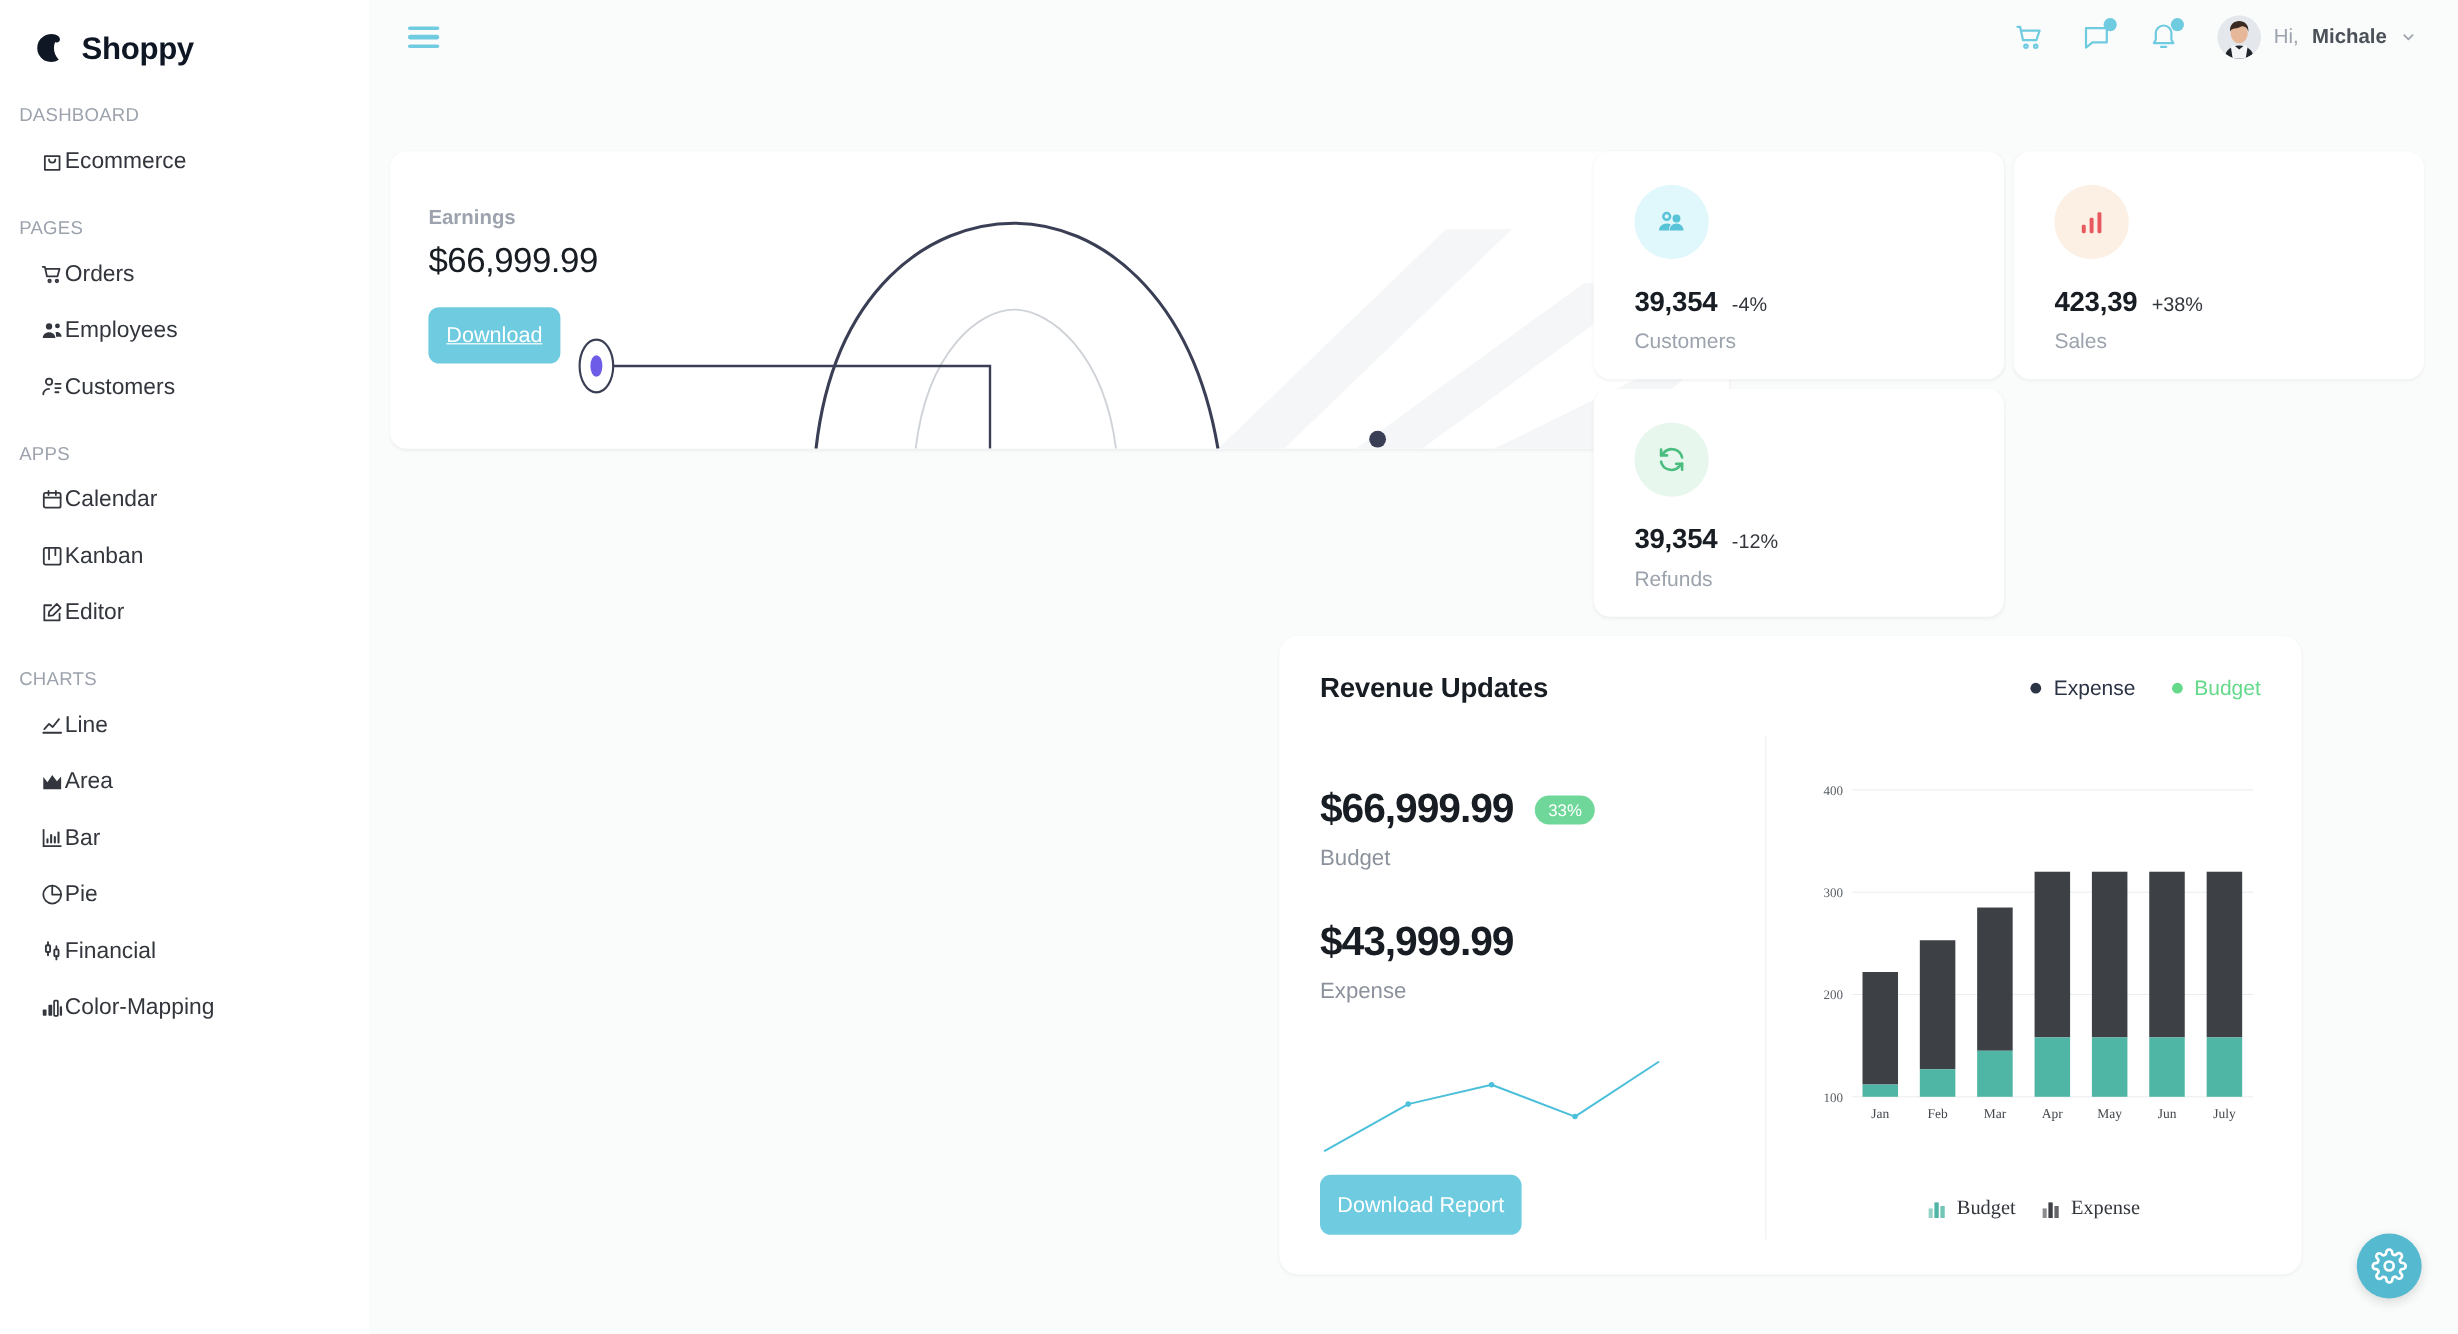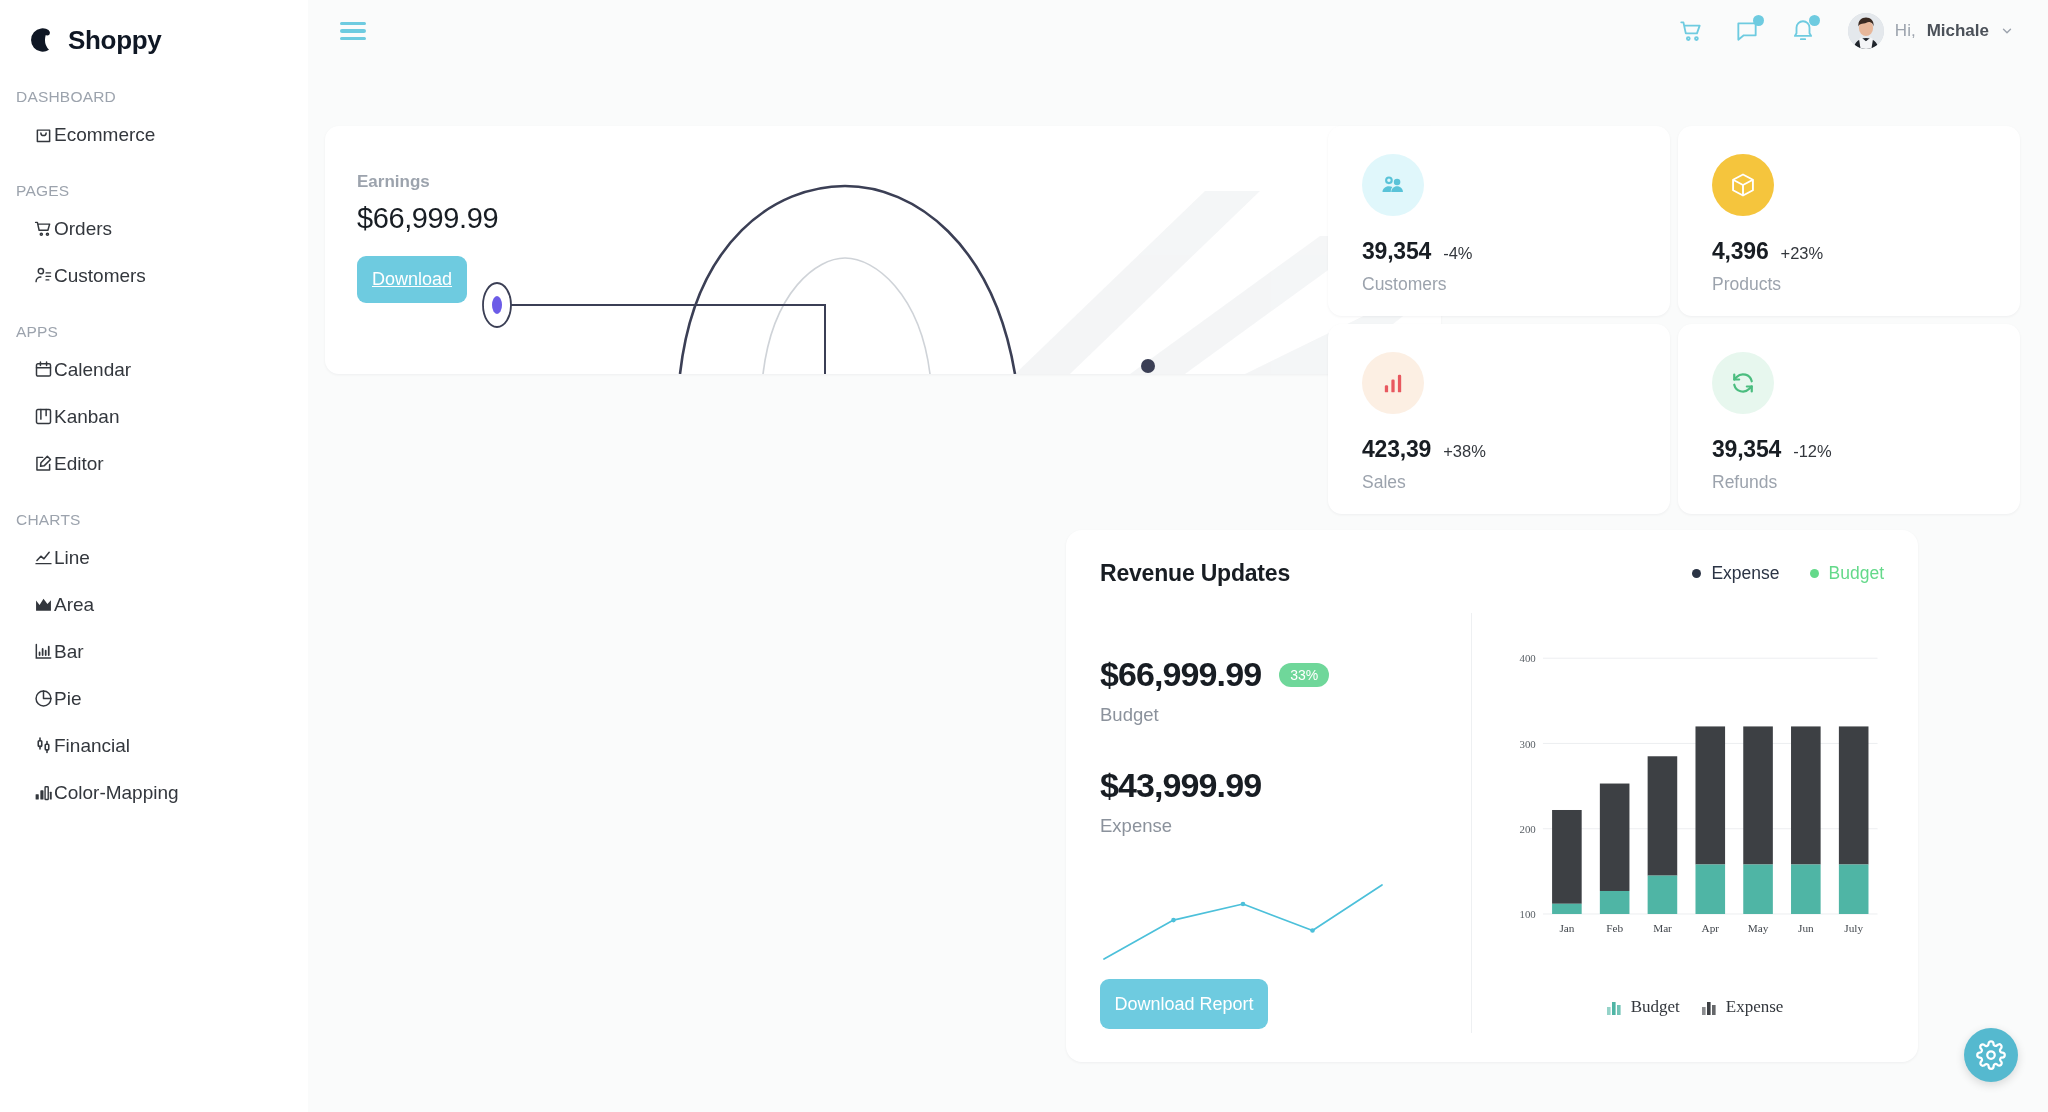--- a/index.html
+++ b/index.html
@@ -157,20 +157,31 @@
         <div class="nav-group-label">PAGES</div>
         <div class="nav-item">
           <span class="nav-ico">
             <svg viewBox="0 0 24 24" fill="none" stroke="currentColor" stroke-width="1.7" stroke-linecap="round" stroke-linejoin="round">
               <path d="M3 5h2l2 9h10l2-7H6.5"></path>
               <circle cx="9.5" cy="18.5" r="1.2"></circle>
               <circle cx="16.5" cy="18.5" r="1.2"></circle>
             </svg>
           </span>
           <span class="nav-label">Orders</span>
+        </div>
+        <div class="nav-item">
+          <span class="nav-ico">
+            <svg viewBox="0 0 24 24" fill="currentColor">
+              <circle cx="9" cy="8" r="3"></circle>
+              <path d="M3 19c0-3.3 2.7-5.5 6-5.5s6 2.2 6 5.5H3Z"></path>
+              <circle cx="17" cy="7.5" r="2.3"></circle>
+              <path d="M15.2 13.4c2.9-.5 5.8 1.4 5.8 4.4h-5.3c0-1.7-.2-3.2-.5-4.4Z"></path>
+            </svg>
+          </span>
+          <span class="nav-label">Employees</span>
         </div>
         <div class="nav-item">
           <span class="nav-ico">
             <svg viewBox="0 0 24 24" fill="none" stroke="currentColor" stroke-width="1.7" stroke-linecap="round" stroke-linejoin="round">
               <circle cx="9" cy="7" r="3"></circle>
               <path d="M3.5 19c0-3 2.5-5.2 5.5-5.2"></path>
               <path d="M15 9h5M15 13h5M15 17h3"></path>
             </svg>
           </span>
           <span class="nav-label">Customers</span>
@@ -348,33 +359,20 @@
               <circle cx="15.5" cy="9.5" r="2.8"></circle>
               <path d="M3 18c0-2.9 2.4-5 5.5-5 1.1 0 2.1.3 3 .8-.9 1-1.4 2.4-1.4 4.2H3Z"></path>
               <path d="M10.5 18c0-2.9 2.2-5 5-5s5 2.1 5 5h-10Z"></path>
             </svg>
           </div>
           <div class="stat-row">
             <span class="stat-num">39,354</span>
             <span class="stat-pct">-4%</span>
           </div>
           <div class="stat-cap">Customers</div>
-        </div>
-        <div class="stat-card">
-          <div class="stat-ico" style="background:#f5c53d;color:#ffffff">
-            <svg viewBox="0 0 24 24" fill="none" stroke="currentColor" stroke-width="1.6" stroke-linejoin="round">
-              <path d="M12 3 20.5 7.5v9L12 21 3.5 16.5v-9L12 3Z"></path>
-              <path d="M3.5 7.5 12 12l8.5-4.5M12 12v9"></path>
-            </svg>
-          </div>
-          <div class="stat-row">
-            <span class="stat-num">4,396</span>
-            <span class="stat-pct">+23%</span>
-          </div>
-          <div class="stat-cap">Products</div>
         </div>
         <div class="stat-card">
           <div class="stat-ico" style="background:#fcefe3;color:#e8585f">
             <svg viewBox="0 0 24 24" fill="currentColor">
               <rect x="5" y="14" width="2.8" height="6" rx="1"></rect>
               <rect x="10.6" y="9" width="2.8" height="11" rx="1"></rect>
               <rect x="16.2" y="5" width="2.8" height="15" rx="1"></rect>
             </svg>
           </div>
           <div class="stat-row">

